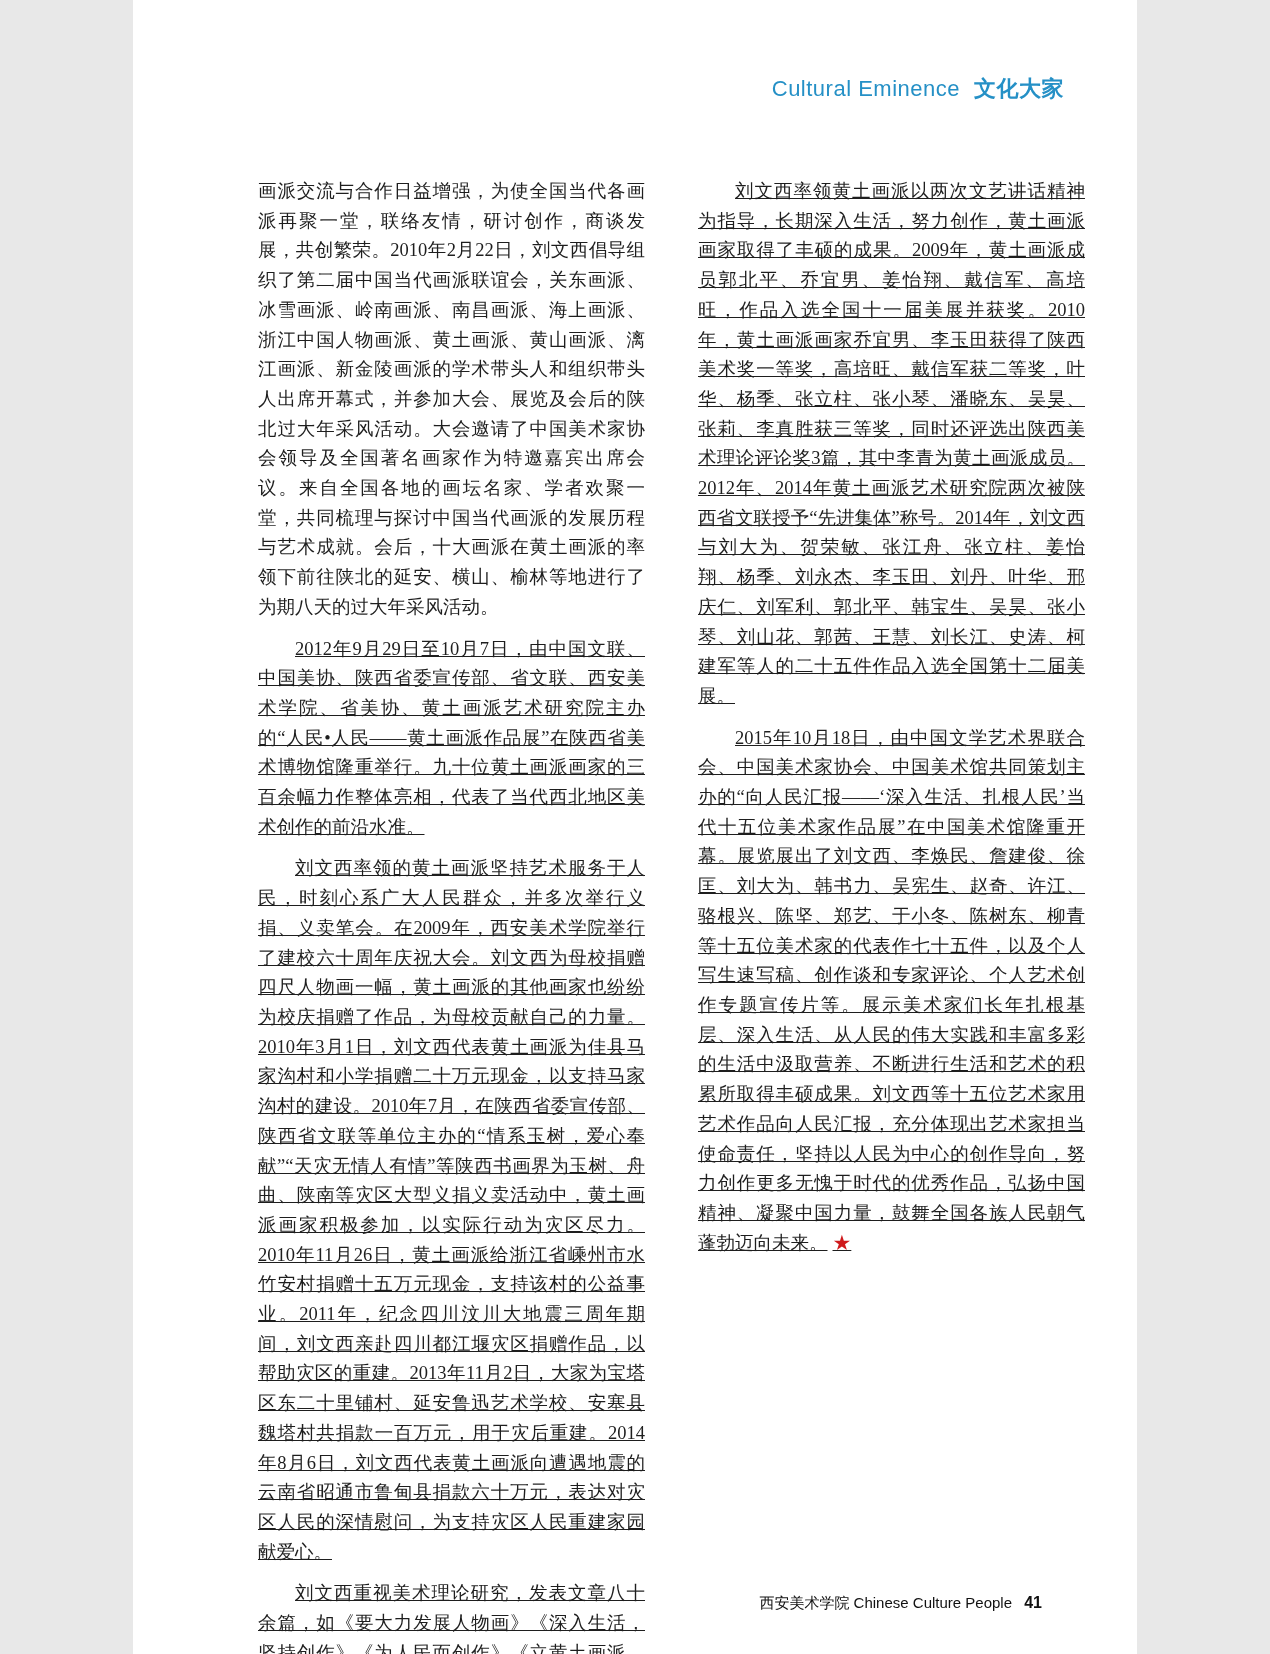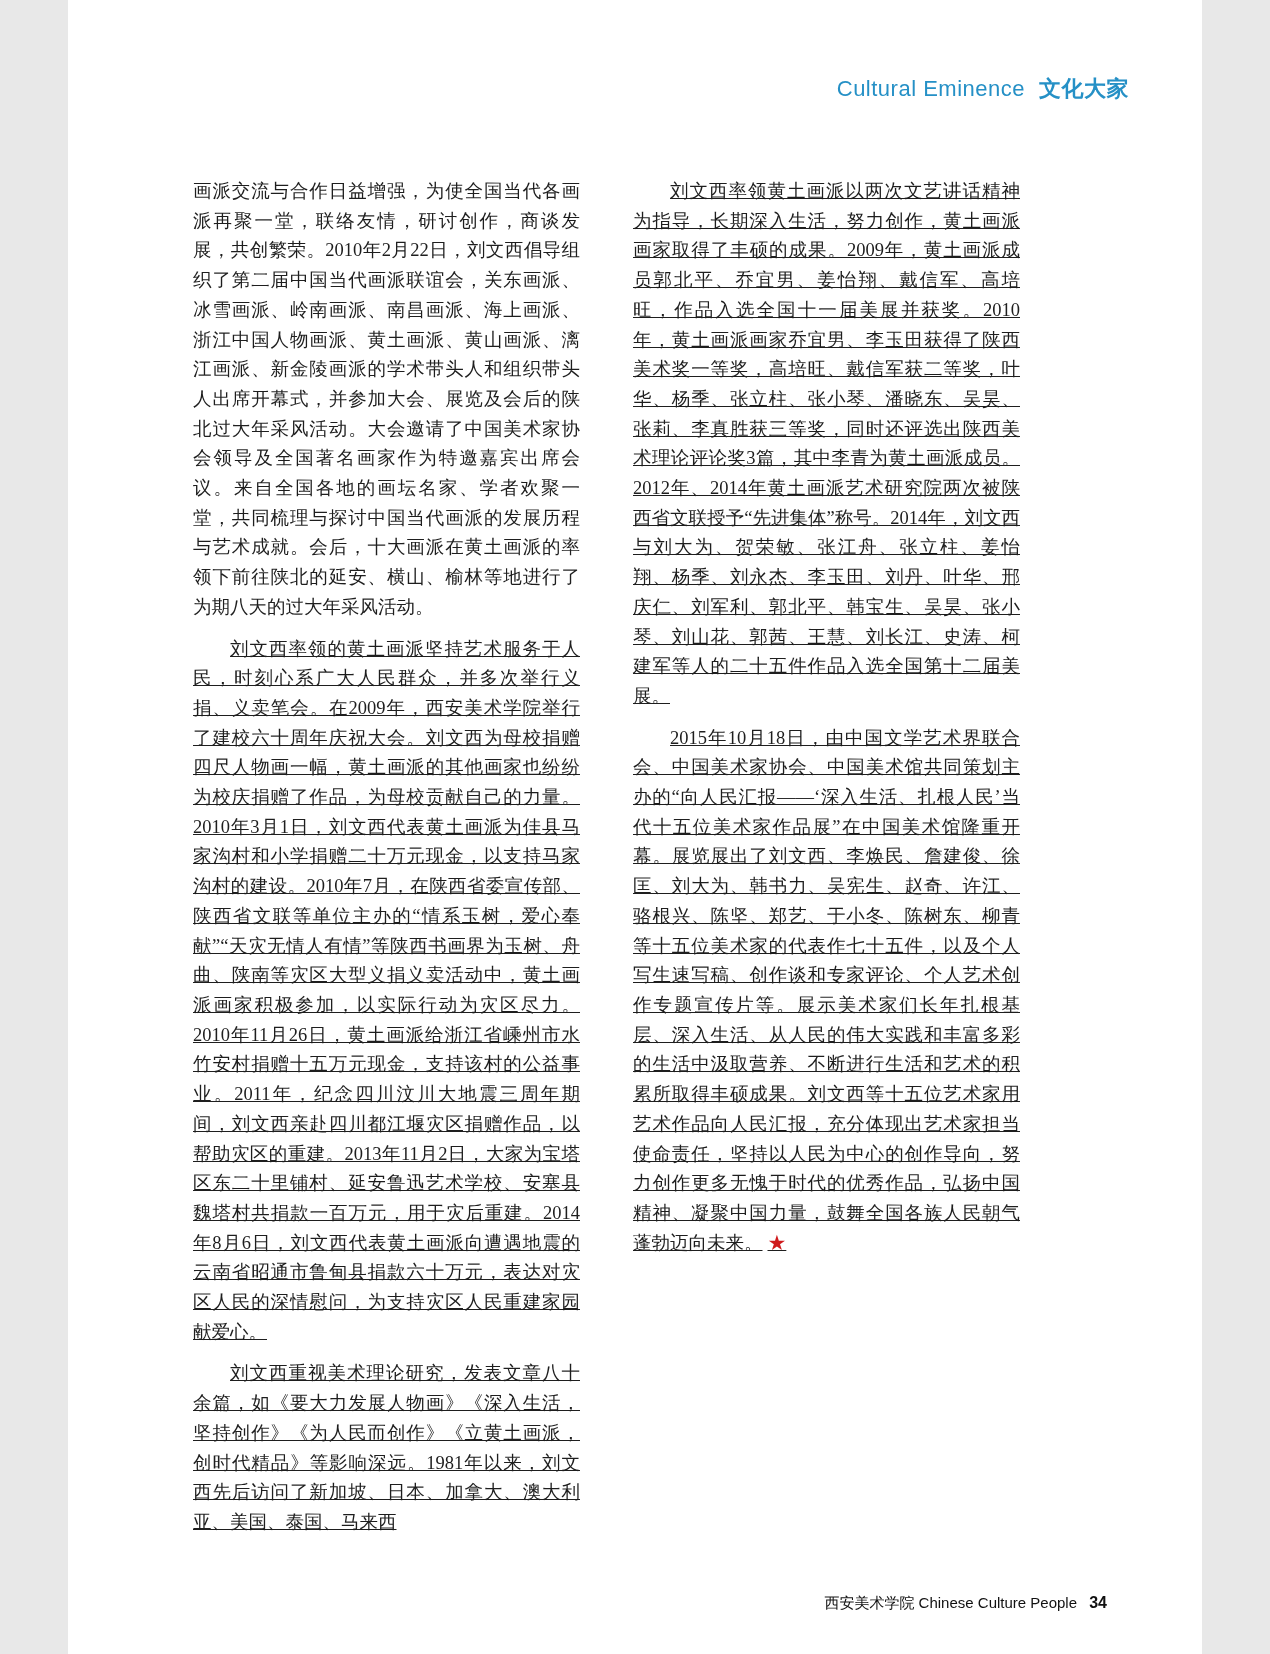--- a/index.html
+++ b/index.html
@@ -1,18 +1,18 @@
 <!DOCTYPE html>
 <html><head>
 <meta charset="utf-8">
 <style>
   html, body { margin: 0; padding: 0; background: #e8e8e8; }
   .page {
     position: relative;
-    width: 1134px;
+    width: 1004px;
     height: 1654px;
     margin: 0 auto;
     background: #ffffff;
     overflow: hidden;
     font-family: "Liberation Serif", "DejaVu Serif", serif;
     color: #1e1e1e;
   }
   .header {
     position: absolute;
     top: 74px;
@@ -61,28 +61,29 @@
 <body>
 
 <div class="page">
 
   <div class="header">
     <span class="en">Cultural Eminence</span><span class="zh">文化大家</span>
   </div>
 
   <div class="col col-left">
       <p class="para">画派交流与合作日益增强，为使全国当代各画派再聚一堂，联络友情，研讨创作，商谈发展，共创繁荣。2010年2月22日，刘文西倡导组织了第二届中国当代画派联谊会，关东画派、冰雪画派、岭南画派、南昌画派、海上画派、浙江中国人物画派、黄土画派、黄山画派、漓江画派、新金陵画派的学术带头人和组织带头人出席开幕式，并参加大会、展览及会后的陕北过大年采风活动。大会邀请了中国美术家协会领导及全国著名画家作为特邀嘉宾出席会议。来自全国各地的画坛名家、学者欢聚一堂，共同梳理与探讨中国当代画派的发展历程与艺术成就。会后，十大画派在黄土画派的率领下前往陕北的延安、横山、榆林等地进行了为期八天的过大年采风活动。</p>
+      <p class="para indent">2012年9月29日至10月7日，由中国文联、中国美协、陕西省委宣传部、省文联、西安美术学院、省美协、黄土画派艺术研究院主办的“人民•人民——黄土画派作品展”在陕西省美术博物馆隆重举行。九十位黄土画派画家的三百余幅力作整体亮相，代表了当代西北地区美术创作的前沿水准。</p>
       <p class="para indent">刘文西率领的黄土画派坚持艺术服务于人民，时刻心系广大人民群众，并多次举行义捐、义卖笔会。在2009年，西安美术学院举行了建校六十周年庆祝大会。刘文西为母校捐赠四尺人物画一幅，黄土画派的其他画家也纷纷为校庆捐赠了作品，为母校贡献自己的力量。2010年3月1日，刘文西代表黄土画派为佳县马家沟村和小学捐赠二十万元现金，以支持马家沟村的建设。2010年7月，在陕西省委宣传部、陕西省文联等单位主办的“情系玉树，爱心奉献”“天灾无情人有情”等陕西书画界为玉树、舟曲、陕南等灾区大型义捐义卖活动中，黄土画派画家积极参加，以实际行动为灾区尽力。2010年11月26日，黄土画派给浙江省嵊州市水竹安村捐赠十五万元现金，支持该村的公益事业。2011年，纪念四川汶川大地震三周年期间，刘文西亲赴四川都江堰灾区捐赠作品，以帮助灾区的重建。2013年11月2日，大家为宝塔区东二十里铺村、延安鲁迅艺术学校、安塞县魏塔村共捐款一百万元，用于灾后重建。2014年8月6日，刘文西代表黄土画派向遭遇地震的云南省昭通市鲁甸县捐款六十万元，表达对灾区人民的深情慰问，为支持灾区人民重建家园献爱心。</p>
       <p class="para indent">刘文西重视美术理论研究，发表文章八十余篇，如《要大力发展人物画》《深入生活，坚持创作》《为人民而创作》《立黄土画派，创时代精品》等影响深远。1981年以来，刘文西先后访问了新加坡、日本、加拿大、澳大利亚、美国、泰国、马来西</p>
     </div>
 
   <div class="col col-right">
       <p class="para indent">刘文西率领黄土画派以两次文艺讲话精神为指导，长期深入生活，努力创作，黄土画派画家取得了丰硕的成果。2009年，黄土画派成员郭北平、乔宜男、姜怡翔、戴信军、高培旺，作品入选全国十一届美展并获奖。2010年，黄土画派画家乔宜男、李玉田获得了陕西美术奖一等奖，高培旺、戴信军获二等奖，叶华、杨季、张立柱、张小琴、潘晓东、吴昊、张莉、李真胜获三等奖，同时还评选出陕西美术理论评论奖3篇，其中李青为黄土画派成员。2012年、2014年黄土画派艺术研究院两次被陕西省文联授予“先进集体”称号。2014年，刘文西与刘大为、贺荣敏、张江舟、张立柱、姜怡翔、杨季、刘永杰、李玉田、刘丹、叶华、邢庆仁、刘军利、郭北平、韩宝生、吴昊、张小琴、刘山花、郭茜、王慧、刘长江、史涛、柯建军等人的二十五件作品入选全国第十二届美展。</p>
       <p class="para indent">2015年10月18日，由中国文学艺术界联合会、中国美术家协会、中国美术馆共同策划主办的“向人民汇报——‘深入生活、扎根人民’当代十五位美术家作品展”在中国美术馆隆重开幕。展览展出了刘文西、李焕民、詹建俊、徐匡、刘大为、韩书力、吴宪生、赵奇、许江、骆根兴、陈坚、郑艺、于小冬、陈树东、柳青等十五位美术家的代表作七十五件，以及个人写生速写稿、创作谈和专家评论、个人艺术创作专题宣传片等。展示美术家们长年扎根基层、深入生活、从人民的伟大实践和丰富多彩的生活中汲取营养、不断进行生活和艺术的积累所取得丰硕成果。刘文西等十五位艺术家用艺术作品向人民汇报，充分体现出艺术家担当使命责任，坚持以人民为中心的创作导向，努力创作更多无愧于时代的优秀作品，弘扬中国精神、凝聚中国力量，鼓舞全国各族人民朝气蓬勃迈向未来。<span class="star">★</span></p>
     </div>
 
   <div class="footer">
     <span>西安美术学院</span>
     <span>Chinese Culture People</span>
-    <span class="pagenum">34</span>
+    <span class="pagenum">41</span>
   </div>
 
 </div>
 
 </body></html>

